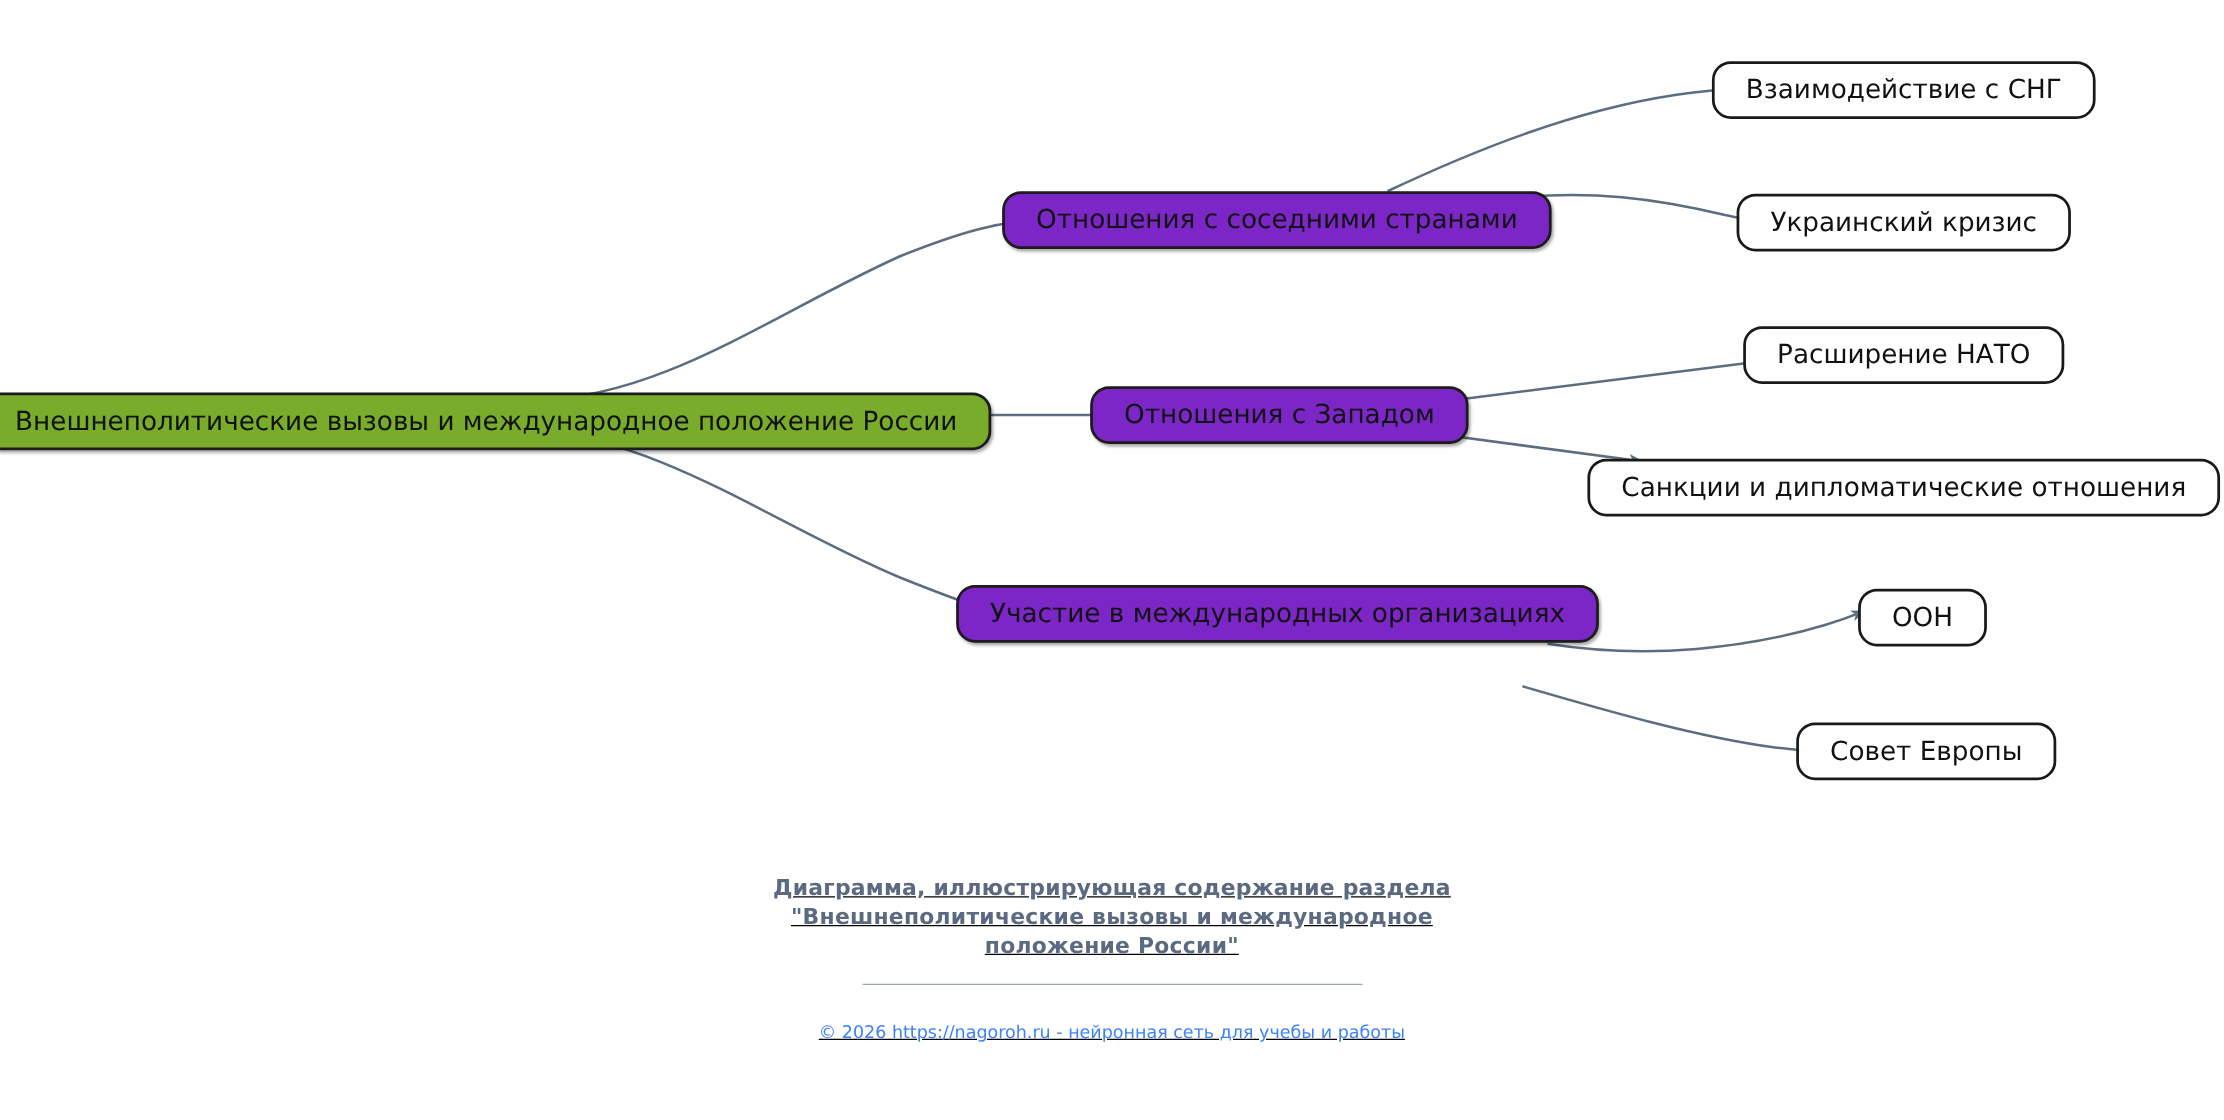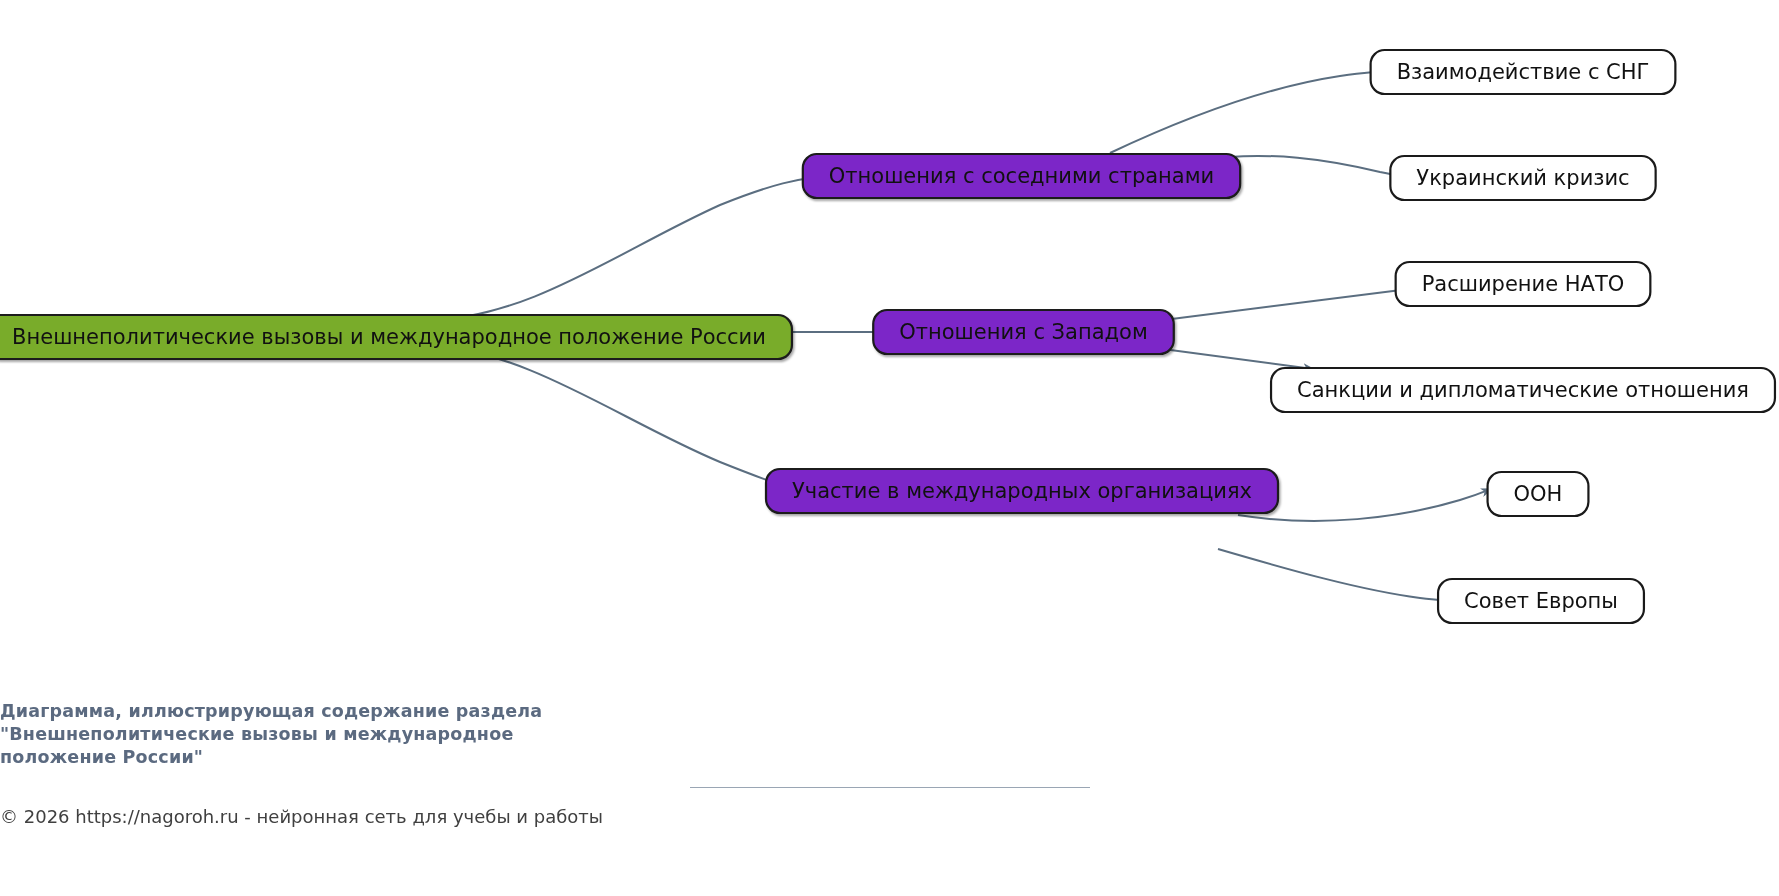--- a/index.html
+++ b/index.html
@@ -41,41 +41,42 @@
     font-size: 21px;
     fill: #111111;
     dominant-baseline: middle;
     text-anchor: middle;
   }
   .caption-block {
     position: absolute;
     left: 0;
     top: 700px;
     width: 1779px;
-    text-align: left;
+    text-align: center;
+    text-decoration: underline;
   }
   .caption-line {
     font-family: "DejaVu Sans", "Liberation Sans", sans-serif;
     font-size: 17.5px;
     font-weight: bold;
     color: #5b6a80;
     line-height: 23px;
     letter-spacing: 0.2px;
   }
   .caption-rule {
     width: 400px;
     height: 1px;
     background: #9aa6b4;
     margin: 18px auto 0 auto;
   }
   .footer-line {
-    margin-top: 18px;
+    margin-top: 30px;
     font-family: "DejaVu Sans", "Liberation Sans", sans-serif;
-    font-size: 18px;
-    color: #404040;
+    font-size: 14px;
+    color: #3b82f6;
   }
 </style>
 </head>
 <body>
 
 <div id="canvas">
 
   <svg id="diagram" viewBox="0 0 1779 896">
     <defs>
       <marker id="arrowhead" markerWidth="12" markerHeight="9" refX="10" refY="4.5" orient="auto" markerUnits="userSpaceOnUse">

